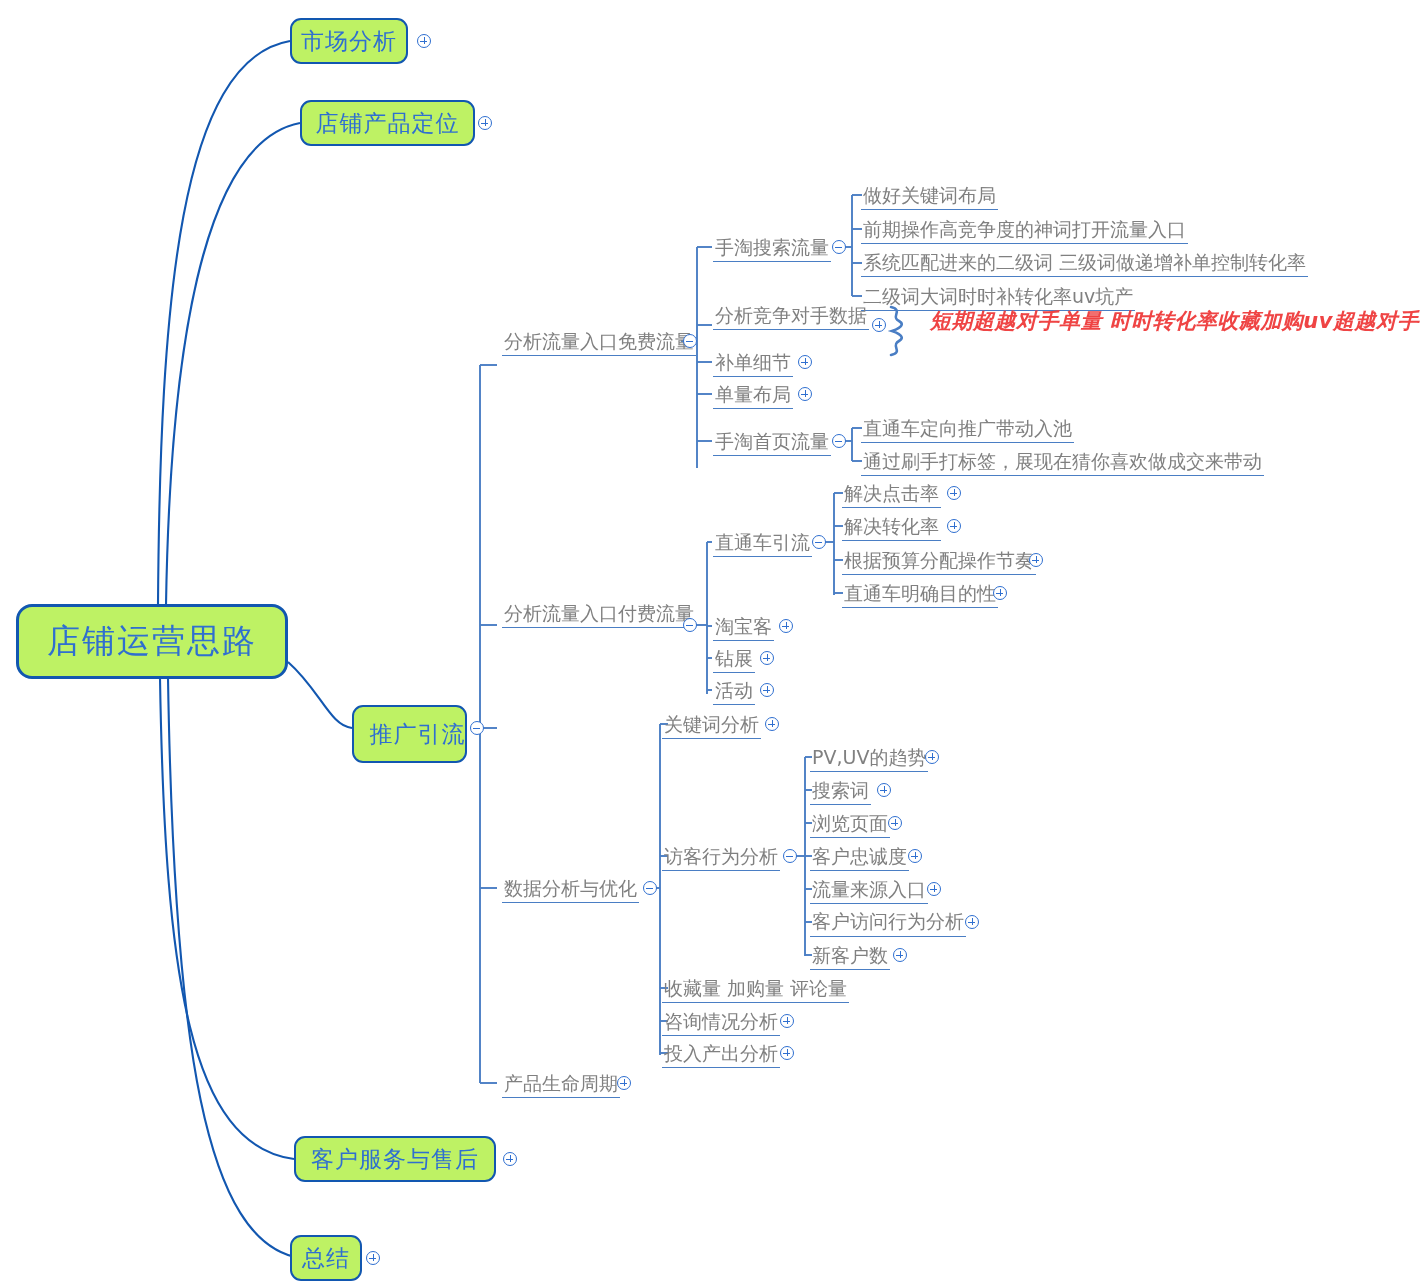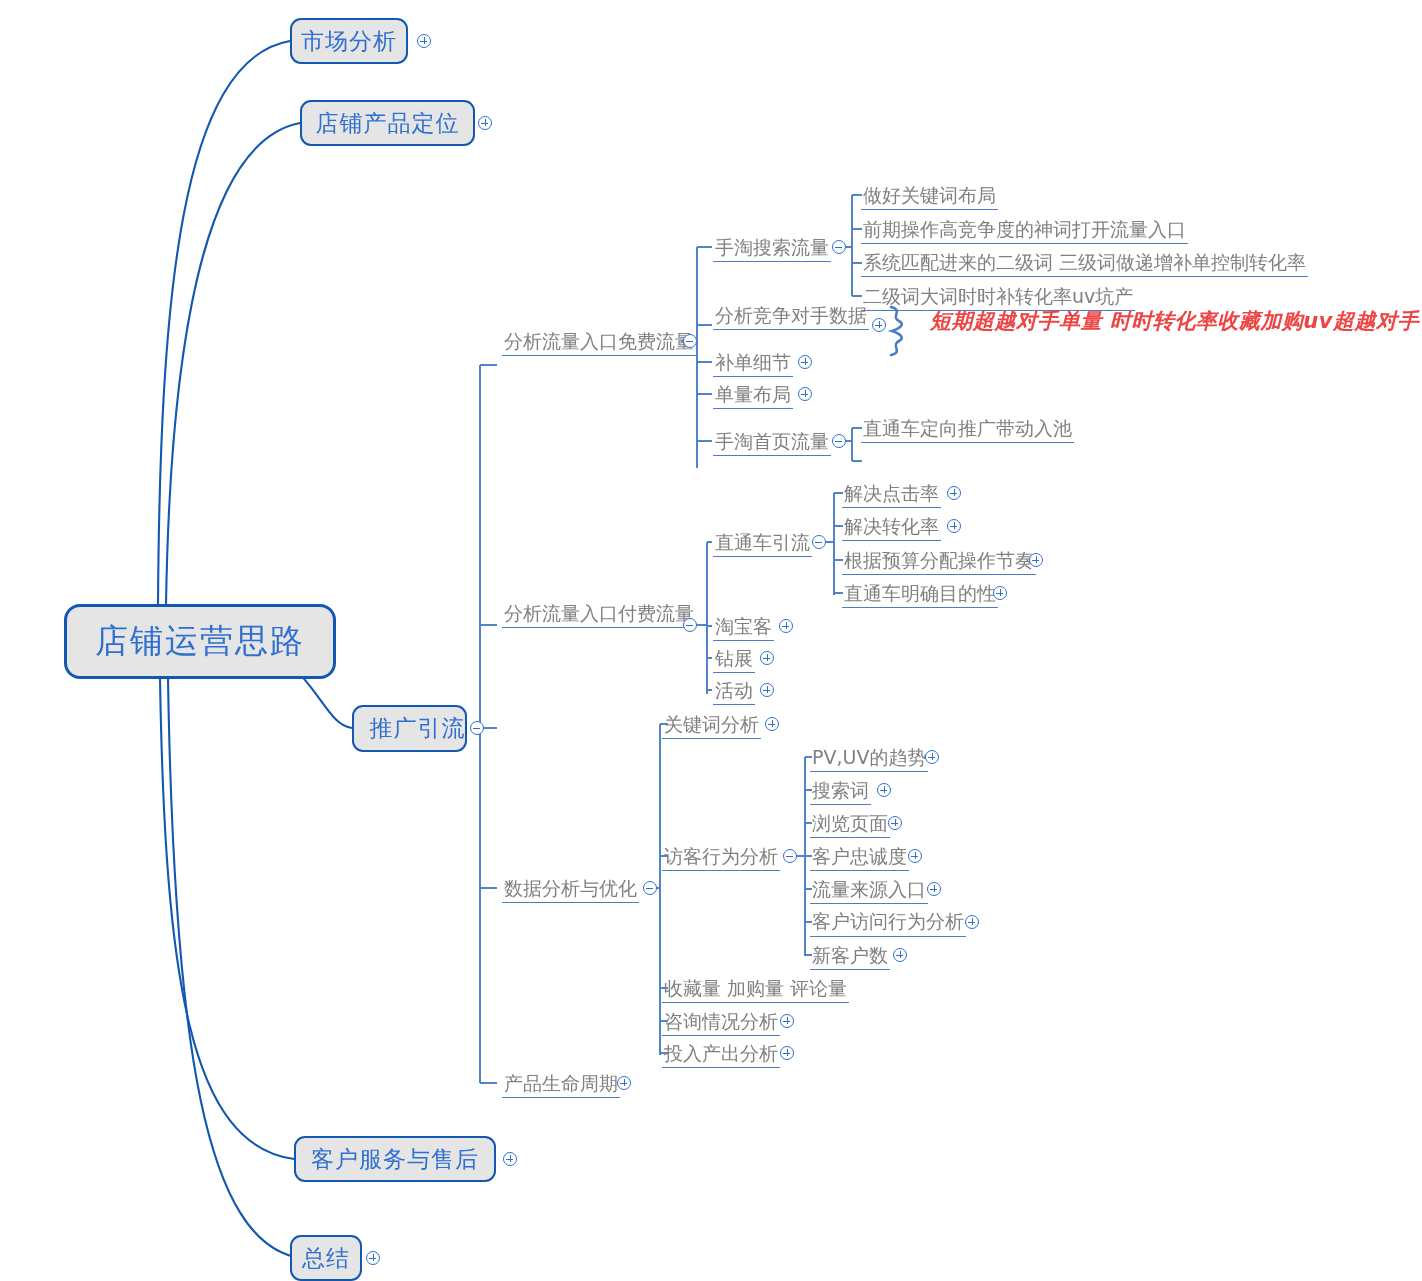--- a/index.html
+++ b/index.html
@@ -6,26 +6,26 @@
   body{
     font-family:"DejaVu Sans","Liberation Sans",sans-serif;
     width:1422px;height:1281px;position:relative;overflow:hidden;
   }
   #canvas{position:absolute;left:0;top:0;width:1422px;height:1281px;}
   svg.links{position:absolute;left:0;top:0;width:1422px;height:1281px;}
 
   
   .boxnode{
     position:absolute;box-sizing:border-box;
-    border:2.5px solid #1257b0;border-radius:11px;background:#e5e5e5;
+    border:2.5px solid #1257b0;border-radius:11px;background:#bef264;
     color:#2f6fd0;display:flex;align-items:center;justify-content:center;
     white-space:nowrap;letter-spacing:1px;
   }
   .boxnode.root{
-    border-width:3px;border-radius:16px;font-size:33px;letter-spacing:2px;margin-left:48px;
+    border-width:3px;border-radius:16px;font-size:33px;letter-spacing:2px;
   }
   .boxnode.lvl1{font-size:23px;}
 
   
   .tnode{
     position:absolute;white-space:nowrap;color:#808080;
     font-size:19px;line-height:22px;
   }
   .tnode .txt{display:inline-block;border-bottom:1.6px solid #4a7ec4;padding:0 2px 3px 2px;}
   .tnode.hilite .txt{
@@ -138,21 +138,21 @@
   <div class="boxnode lvl1" style="left:290px;top:18px;width:118px;height:46px;">
     <span>市场分析</span>
   </div>
   <div class="tog" style="left:417px;top:34px;"></div>
 
   <div class="boxnode lvl1" style="left:300px;top:100px;width:175px;height:46px;text-align:right;">
     <span>店铺产品定位</span>
   </div>
   <div class="tog" style="left:478px;top:116px;"></div>
 
-  <div class="boxnode lvl1" style="left:352px;top:705px;width:115px;height:47px;padding-left:16px;">
+  <div class="boxnode lvl1" style="left:352px;top:705px;width:115px;height:58px;padding-left:16px;">
     <span>推广引流</span>
   </div>
   <div class="tog minus" style="left:470px;top:721px;"></div>
 
   <div class="boxnode lvl1" style="left:294px;top:1136px;width:202px;height:46px;">
     <span>客户服务与售后</span>
   </div>
   <div class="tog" style="left:503px;top:1152px;"></div>
 
   <div class="boxnode lvl1" style="left:290px;top:1235px;width:72px;height:46px;">
@@ -207,20 +207,23 @@
   <div class="tog" style="left:798px;top:387px;"></div>
 
   <div class="tnode" style="left:713px;top:430px;">
     <span class="txt">手淘首页流量</span>
   </div>
   <div class="tog minus" style="left:832px;top:434px;"></div>
 
   <div class="tnode" style="left:861px;top:417px;">
     <span class="txt">直通车定向推广带动入池</span>
   </div>
+  <div class="tnode" style="left:861px;top:450px;">
+    <span class="txt">通过刷手打标签，展现在猜你喜欢做成交来带动</span>
+  </div>
 
   <div class="tnode" style="left:502px;top:602px;">
     <span class="txt">分析流量入口付费流量</span>
   </div>
   <div class="tog minus" style="left:683px;top:618px;"></div>
 
   <div class="tnode" style="left:713px;top:531px;">
     <span class="txt">直通车引流</span>
   </div>
   <div class="tog minus" style="left:812px;top:535px;"></div>

